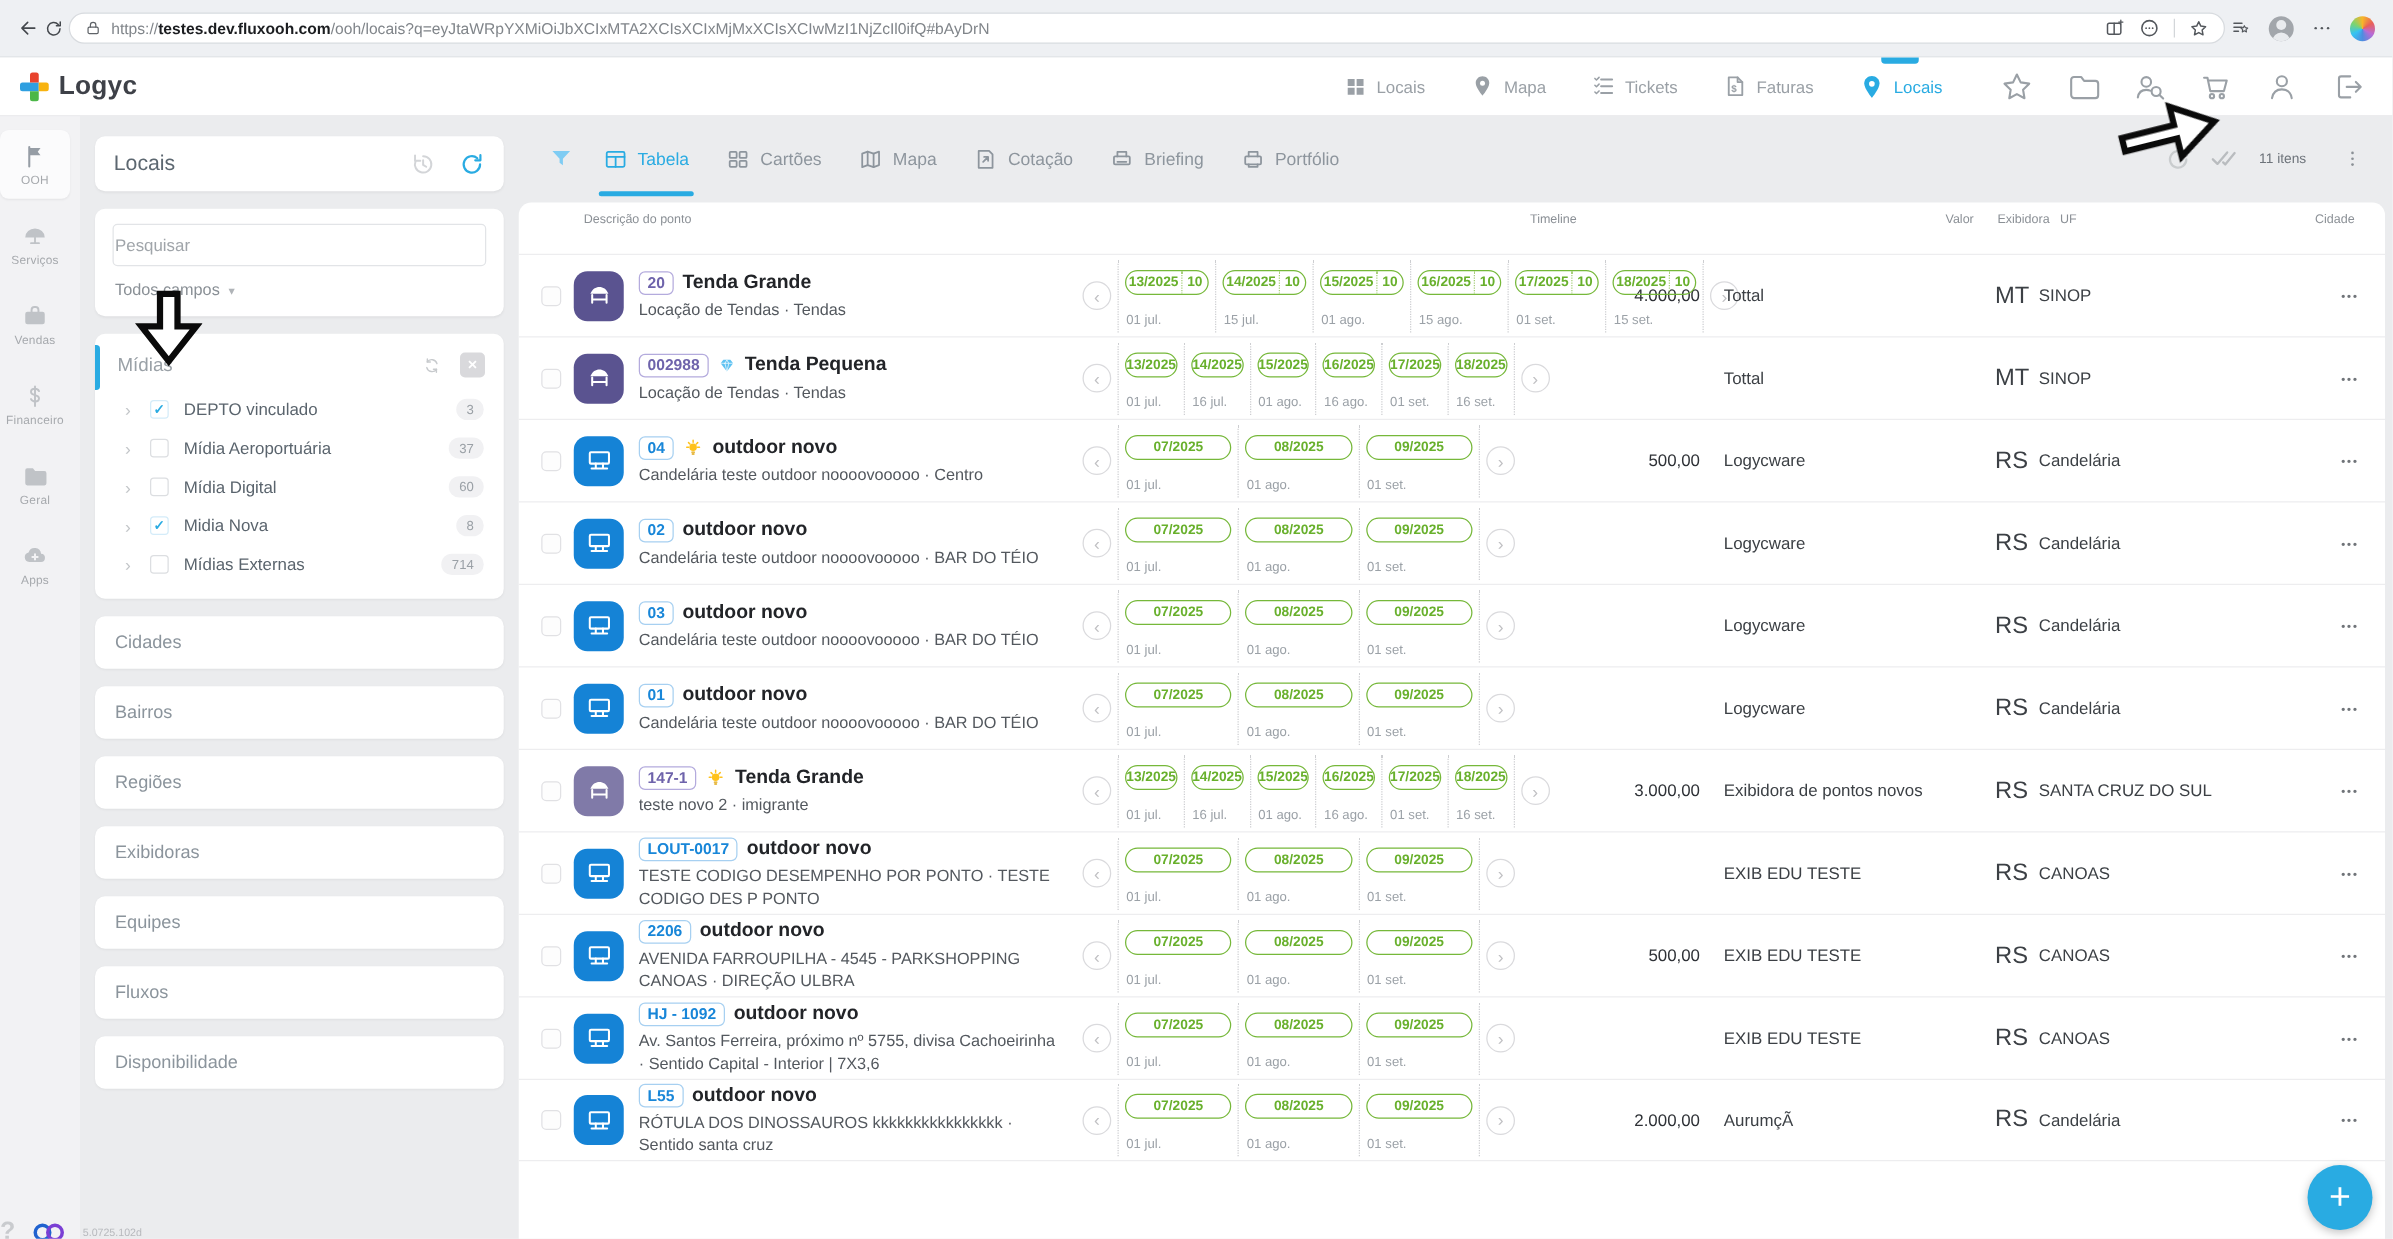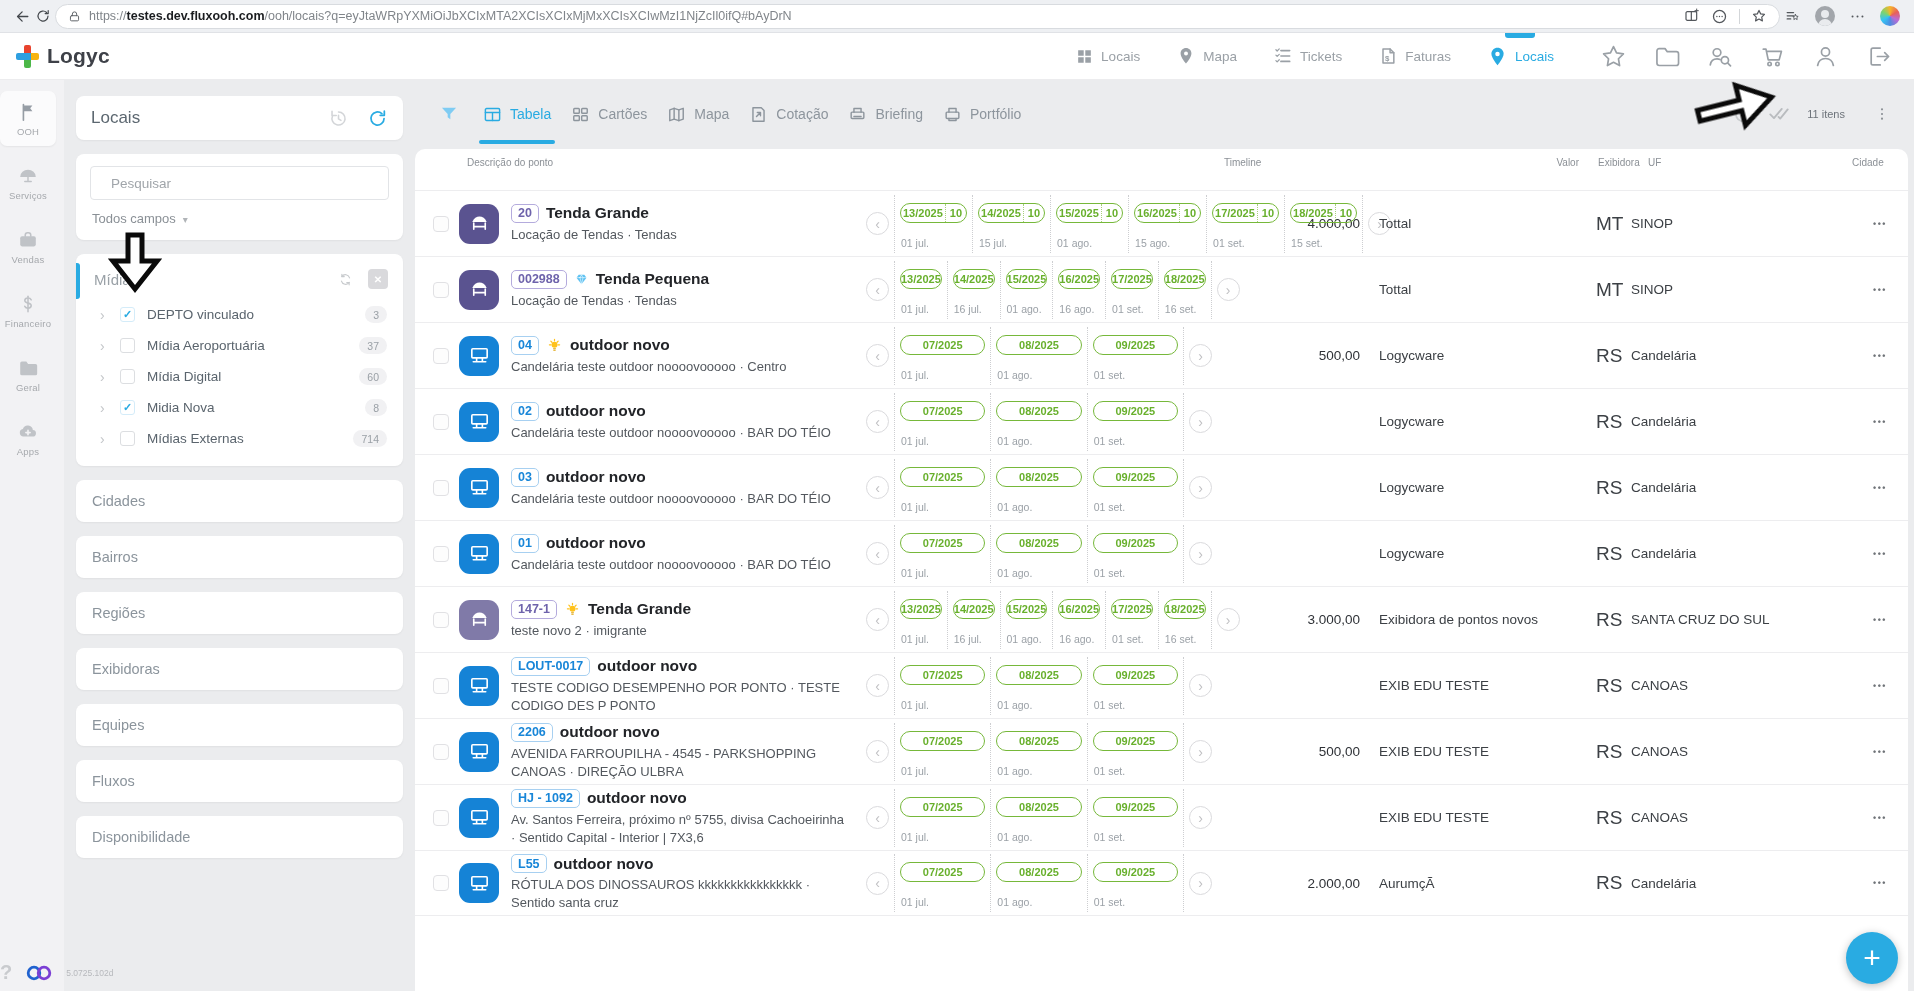--- a/index.html
+++ b/index.html
@@ -1,20 +1,20 @@
 <!DOCTYPE html>
 <html><head>
 <meta charset="utf-8">
 <style>
 *{margin:0;padding:0;box-sizing:border-box}
 html,body{width:1914px;height:991px;overflow:hidden;font-family:"Liberation Sans",sans-serif;background:#ebecee;-webkit-font-smoothing:antialiased}
 .ic{display:inline-flex;align-items:center;justify-content:center;flex:none}
 .ic svg{display:block}
 
-.bbar{height:33px;background:#eef0f3;display:flex;align-items:center;padding:0 14px;gap:4px;border-bottom:1px solid #e0e2e6}
+.bbar{height:46px;background:#eef0f3;display:flex;align-items:center;padding:0 14px;gap:4px;border-bottom:1px solid #e0e2e6}
 .bbar .nav-ic{color:#44484d}
 .url-pill{flex:1;height:25px;background:#fff;border:1px solid #d8dbdf;border-radius:13px;display:flex;align-items:center;padding:0 12px;gap:8px;color:#5f6368}
 .url-text{flex:1;font-size:12.5px;color:#80858a;white-space:nowrap;overflow:hidden}
 .url-text b{color:#1b1d20;font-weight:700}
 .pill-right{display:flex;align-items:center;gap:11px;color:#53575c}
 .bar-right{display:flex;align-items:center;gap:14px;color:#53575c}
 .vdiv{width:1px;height:15px;background:#d3d6d9}
 .avatar{width:20px;height:20px;border-radius:50%;background:#a2a6ab;position:relative;overflow:hidden}
 .avatar:before{content:'';position:absolute;left:6px;top:3.5px;width:8px;height:8px;border-radius:50%;background:#e9ebee}
 .avatar:after{content:'';position:absolute;left:3px;top:13px;width:14px;height:9px;border-radius:7px 7px 0 0;background:#e9ebee}
@@ -45,21 +45,21 @@
 .help{font-size:20px;color:#c9cbce;font-weight:700}
 .help:before{content:'?'}
 .ver{font-size:8.5px;color:#b7b9bd}
 
 .sidebar{width:351px;flex:none;padding:17px 12px 0;display:flex;flex-direction:column;gap:14px;overflow:hidden}
 .card{background:#fff;border-radius:8px;box-shadow:0 1px 2px rgba(0,0,0,.05)}
 .t-card{height:44px;display:flex;align-items:center;padding:0 15px;gap:18px}
 .t-card .title{font-size:17px;color:#5c6770;flex:1}
 .blue{color:#29abe2}
 .s-card{padding:12px 14px 14px}
-.search{width:100%;height:34px;border:1px solid #e2e4e7;border-radius:4px;padding:0 20px;font-size:13.5px;font-family:inherit;color:#333;outline:none}
+.search{width:100%;height:34px;border:1px solid #e2e4e7;border-radius:4px;padding:0 1px;font-size:13.5px;font-family:inherit;color:#333;outline:none}
 .search::placeholder{color:#a0a5aa}
 .fieldsel{margin-top:11px;font-size:13px;color:#8a9096;display:flex;align-items:center;gap:7px;cursor:pointer;padding-left:2px}
 .caret:before{content:'▾';font-size:10px;color:#b0b4b8}
 .m-card{padding:9px 0 12px;position:relative}
 .m-accent{position:absolute;left:0;top:9px;width:4px;height:36px;background:#29abe2;border-radius:0 3px 3px 0}
 .m-head{display:flex;align-items:center;padding:6px 15px 10px 18px;gap:15px}
 .m-title{font-size:15px;color:#9aa1a7;flex:1}
 .xbtn{width:20px;height:20px;border-radius:4px;background:#d9d9dc;color:#fff;font-size:10px;font-weight:700;display:flex;align-items:center;justify-content:center;cursor:pointer}
 .xbtn:before{content:'✕'}
 .m-item{height:31px;display:flex;align-items:center;padding:0 16px 0 24px;gap:12px;cursor:pointer}
@@ -68,21 +68,21 @@
 .cbx{width:15px;height:15px;border:1px solid #dcdee1;border-radius:3px;background:#fff;display:flex;align-items:center;justify-content:center;font-size:11px;color:#29abe2;font-weight:700;flex:none}
 .cbx.on{border-color:#d4ecf9}
 .cbx.on:before{content:'✓'}
 .m-item .lbl{flex:1;font-size:13.5px;color:#5a646d}
 .cnt{font-size:10.5px;color:#9aa0a6;background:#f1f1f3;border-radius:9px;padding:2.5px 8px;min-width:16px;text-align:center}
 .sec-card{height:42px;display:flex;align-items:center;padding:0 16px;font-size:14.5px;color:#8b949c;cursor:pointer}
 
 .main{flex:1;display:flex;flex-direction:column;min-width:0}
 .toolbar{height:70px;display:flex;align-items:center;padding:0 24px;position:relative}
 .funnel{margin-right:24px;cursor:pointer}
-.tabs{display:flex;align-items:flex-start;gap:20px}
+.tabs{display:flex;align-items:flex-start;gap:30px}
 .tab{display:flex;align-items:center;gap:8px;font-size:14px;color:#8d959d;position:relative;cursor:pointer}
 .tab.active{color:#29abe2}
 .tab.active:after{content:'';position:absolute;left:-4px;right:-4px;bottom:-20px;height:4px;border-radius:2px;background:#29abe2}
 .tb-right{margin-left:auto;display:flex;align-items:center;gap:15px}
 .ghosted{color:#c9ccce}
 .itens{font-size:11px;color:#6d737a;margin:0 14px 0 2px}
 
 .tcard{flex:1;background:#fff;border-radius:10px 10px 0 0;margin-right:6px;overflow:hidden;display:flex;flex-direction:column}
 .grid{display:grid;grid-template-columns:44px 52px 348px 356px 145px 219px 52px 1fr 56px;align-items:center}
 .thead{height:41px;color:#8b9096;font-size:10px;flex:none}

